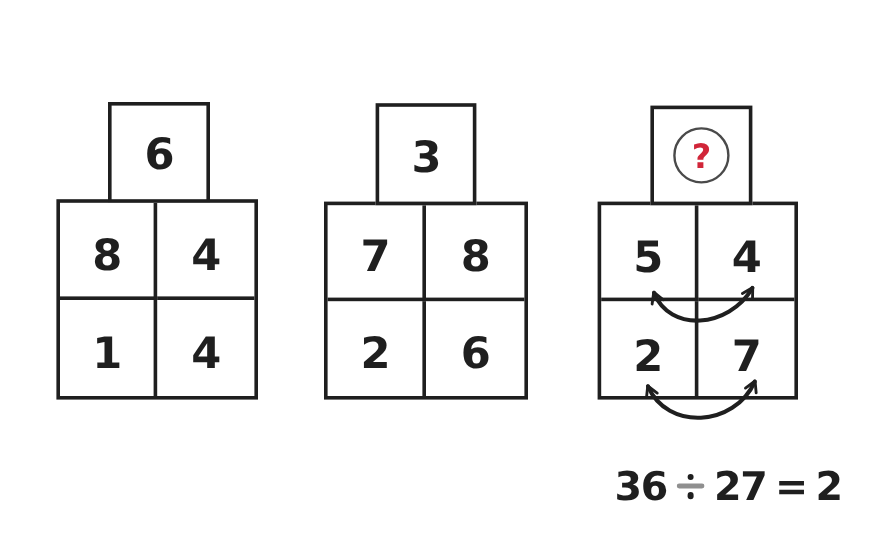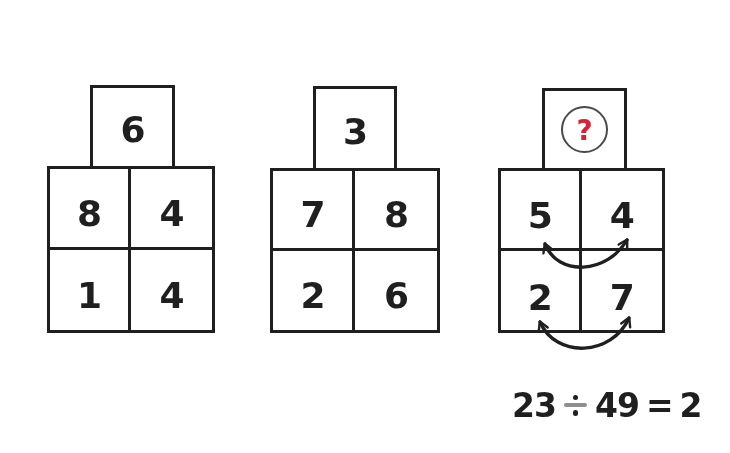--- a/index.html
+++ b/index.html
@@ -160,25 +160,25 @@
     <defs>
       <marker id="ah" viewBox="0 0 12 12" refX="9.5" refY="6" markerWidth="13" markerHeight="13" markerUnits="userSpaceOnUse" orient="auto-start-reverse">
         <path class="ah" d="M2,1.5 L10,6 L2,10.5"></path>
       </marker>
     </defs>
     <path class="arrow" d="M 545 244 C 558 277, 607 274, 627 240" marker-start="url(#ah)" marker-end="url(#ah)"></path>
     <path class="arrow" d="M 540 322 C 556 359, 612 356, 629 318" marker-start="url(#ah)" marker-end="url(#ah)"></path>
   </svg>
 
   <div class="equation">
-    <span>23</span>
+    <span>36</span>
     <span class="divide">
       <span class="dot"></span>
       <span class="bar"></span>
       <span class="dot"></span>
       <span class="sr">÷</span>
     </span>
-    <span>49</span>
+    <span>27</span>
     <span>=</span>
     <span>2</span>
   </div>
 
 </div>
 
 </body></html>

